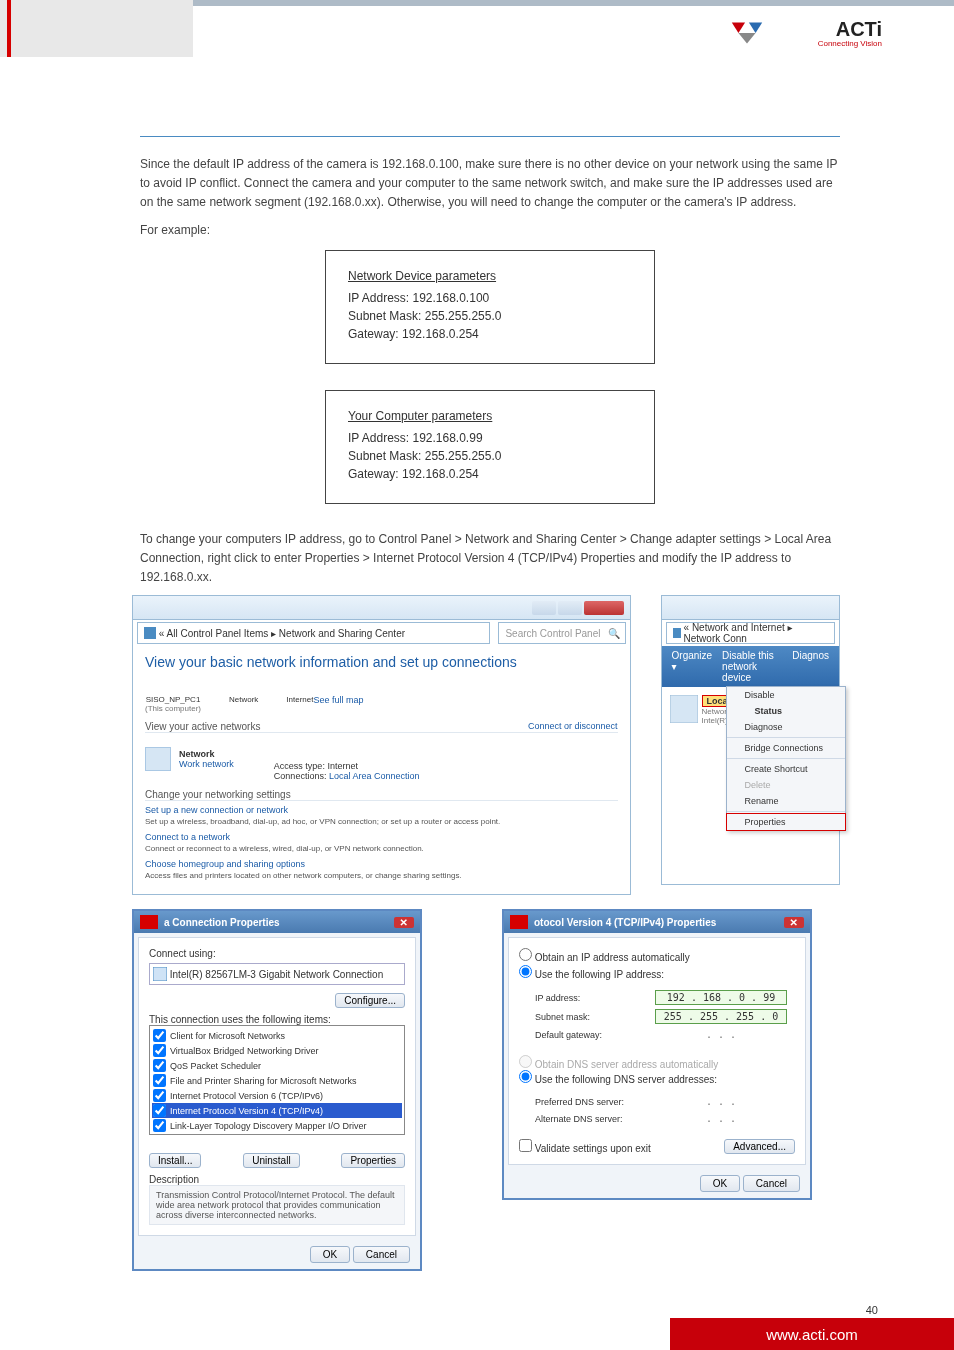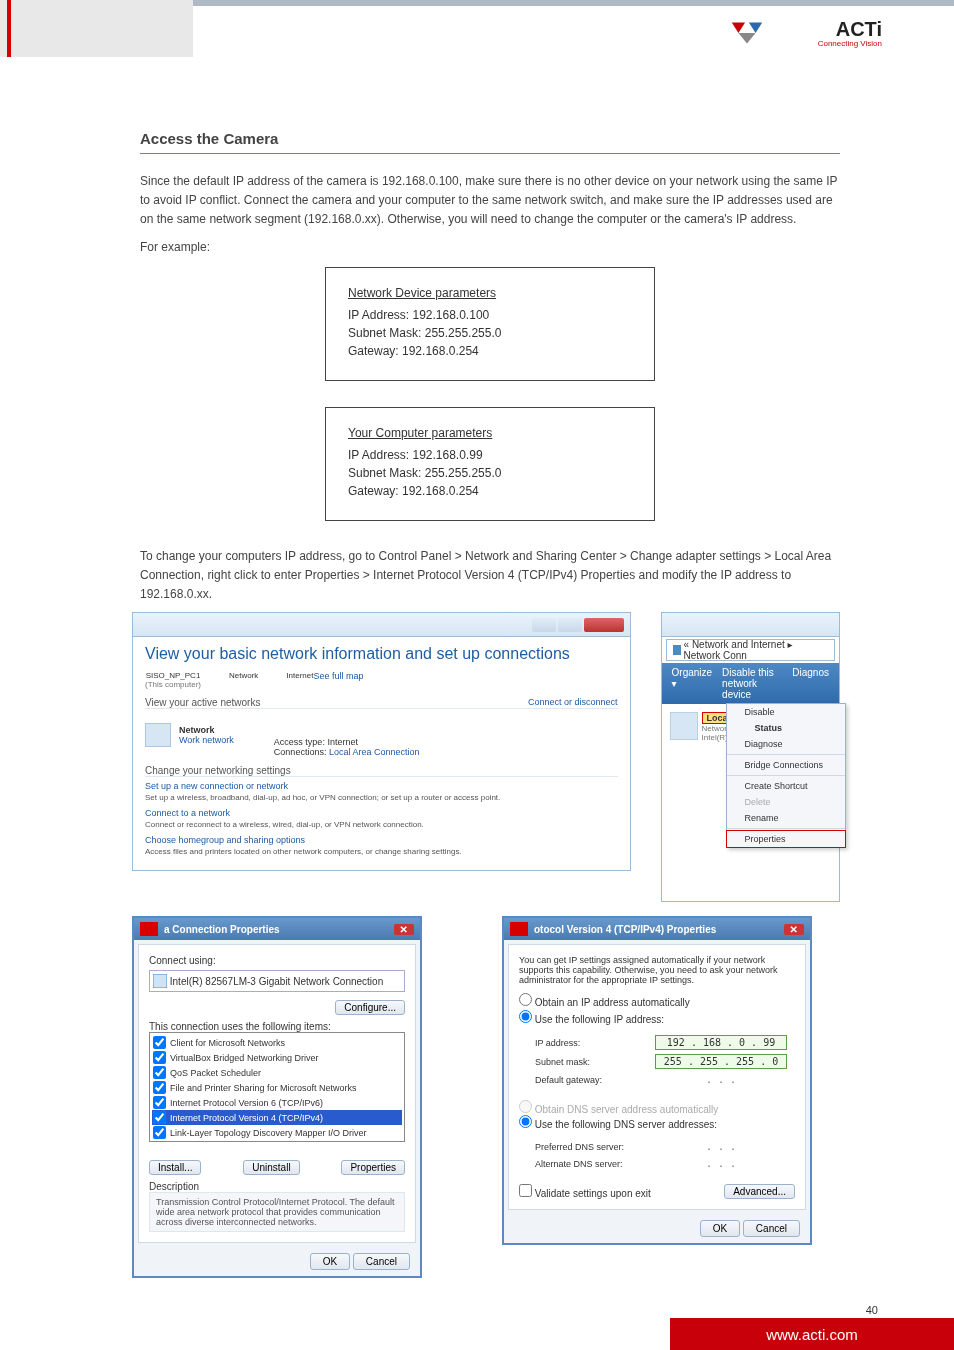--- a/index.html
+++ b/index.html
@@ -127,21 +127,21 @@
   .win-side {
     width: 120px;
     background: #eef4fb;
     border-right: 1px solid #d6e6f4;
     padding: 8px 6px;
     font-size: 9px;
   }
   .side-link { color: #1a5ba7; margin-bottom: 6px; display: block; }
   .side-link.boxed { border: 1px solid #d60000; padding: 1px 2px; display: inline-block; }
   .win-main { flex: 1; padding: 8px 12px; }
-  .win-main h4 { color: #1e5ea6; font-weight: normal; font-size: 16px; margin-bottom: 8px; }
+  .win-main h4 { color: #1e5ea6; font-weight: normal; font-size: 14px; margin-bottom: 25px; }
   .netblock {
     display: flex; align-items: center; margin-bottom: 8px;
   }
   .netblock .pc-icon { width: 26px; height: 24px; background: #d6e6f4; border: 1px solid #aac8e4; margin-right: 8px; }
   .small-link { color: #1a5ba7; font-size: 9px; }
   .net-section-title { font-size: 10px; color: #555; border-bottom: 1px solid #e0e8f0; margin: 8px 0 4px; }
   .task-link { color: #1a5ba7; font-size: 9px; display: block; margin-bottom: 2px; }
   .task-desc { color: #555; font-size: 8px; margin-bottom: 6px; display:block; }
   .win-close-btn { width: 40px; height: 14px; background: linear-gradient(#d66,#b33); border-radius: 2px; }
   .win-min-btn { width: 24px; height: 14px; background: linear-gradient(#e2ecf6,#c7d8ea); border-radius: 2px; margin-right: 2px; }
@@ -240,21 +240,20 @@
     <polygon points="22,4 36,4 29,15" fill="#2a6bb0"></polygon>
     <polygon points="11,15 29,15 20,26" fill="#888"></polygon>
   </svg>
   <div>
     <span class="logo-text">ACTi</span>
     <span class="logo-tag">Connecting Vision</span>
   </div>
 </div>
 
 <div class="page-content">
-  <div class="section-title">Access the Camera</div>
   <hr class="section-rule">
 
   <p class="body-text">Since the default IP address of the camera is 192.168.0.100, make sure there is no other device on your network using the same IP to avoid IP conflict. Connect the camera and your computer to the same network switch, and make sure the IP addresses used are on the same network segment (192.168.0.xx). Otherwise, you will need to change the computer or the camera's IP address.</p>
   <p class="body-text">For example:</p>
 
   <div class="box">
     <div class="box-row" style="text-decoration:underline;margin-bottom:8px;">Network Device parameters</div>
     <div class="box-row">IP Address: 192.168.0.100</div>
     <div class="box-row">Subnet Mask: 255.255.255.0</div>
     <div class="box-row">Gateway: 192.168.0.254</div>
@@ -269,20 +268,33 @@
 
   <p class="body-text">To change your computers IP address, go to Control Panel &gt; Network and Sharing Center &gt; Change adapter settings &gt; Local Area Connection, right click to enter Properties &gt; Internet Protocol Version 4 (TCP/IPv4) Properties and modify the IP address to 192.168.0.xx.</p>
 
   <div class="panel-row">
 
     <div class="win-panel" style="width:500px;">
       <div class="win-title-bar">
         <div class="win-min-btn"></div>
         <div class="win-min-btn"></div>
         <div class="win-close-btn"></div>
+      </div>
+      <div style="display:flex;">
+        <div class="win-addr" style="flex:3;">
+          <svg width="12" height="12">
+              <rect width="12" height="12" fill="#4a8bc2"></rect>
+            </svg>&nbsp;
+          <span>« All Control Panel Items ▸</span>&nbsp;
+          <span>Network and Sharing Center</span>
+        </div>
+        <div class="win-addr" style="flex:1;position:relative;">
+          <span style="color:#999;">Search Control Panel</span>
+          <span style="position:absolute;right:4px;color:#4a8bc2;">🔍</span>
+        </div>
       </div>
       <div class="win-body">
         <div class="win-main">
           <h4>View your basic network information and set up connections</h4>
           <div style="display:flex;justify-content:flex-start;align-items:flex-start;">
             <div style="display:flex;gap:28px;">
               <div style="text-align:center;">
                 <div class="pc-icon"></div>
                 <div style="font-size:8px;">SISO_NP_PC1</div>
                 <div style="font-size:8px;color:#777;">(This computer)</div>
@@ -432,21 +444,20 @@
       </div>
     </div>
 
     <div class="dialog" style="width:310px;">
       <div class="dialog-title">
         <div style="width:18px;height:14px;background:#d60000;margin-right:6px;"></div>
         <span>otocol Version 4 (TCP/IPv4) Properties</span>
         <span style="margin-left:auto;background:#c33;color:#fff;padding:0 6px;border-radius:2px;">✕</span>
       </div>
       <div class="dialog-body">
-        <div style="font-size:9px;margin-bottom:8px;">You can get IP settings assigned automatically if your network supports this capability. Otherwise, you need to ask your network administrator for the appropriate IP settings.</div>
         <label style="display:block;margin-bottom:2px;"><input type="radio" name="ipm" style=""> <span>Obtain an IP address automatically</span></label>
         <label style="display:block;margin-bottom:4px;"><input type="radio" name="ipm" checked="" style=""> <span>Use the following IP address:</span></label>
         <div class="fieldset" style="border:none;padding-left:16px;">
           <div class="ipgrid">
             <span>IP address:</span>
             <span class="ip-input">192 . 168 .  0  .  99</span>
             <span>Subnet mask:</span>
             <span class="ip-input">255 . 255 . 255 .  0</span>
             <span>Default gateway:</span>
             <span class="ip-input plain">.       .       .</span>

